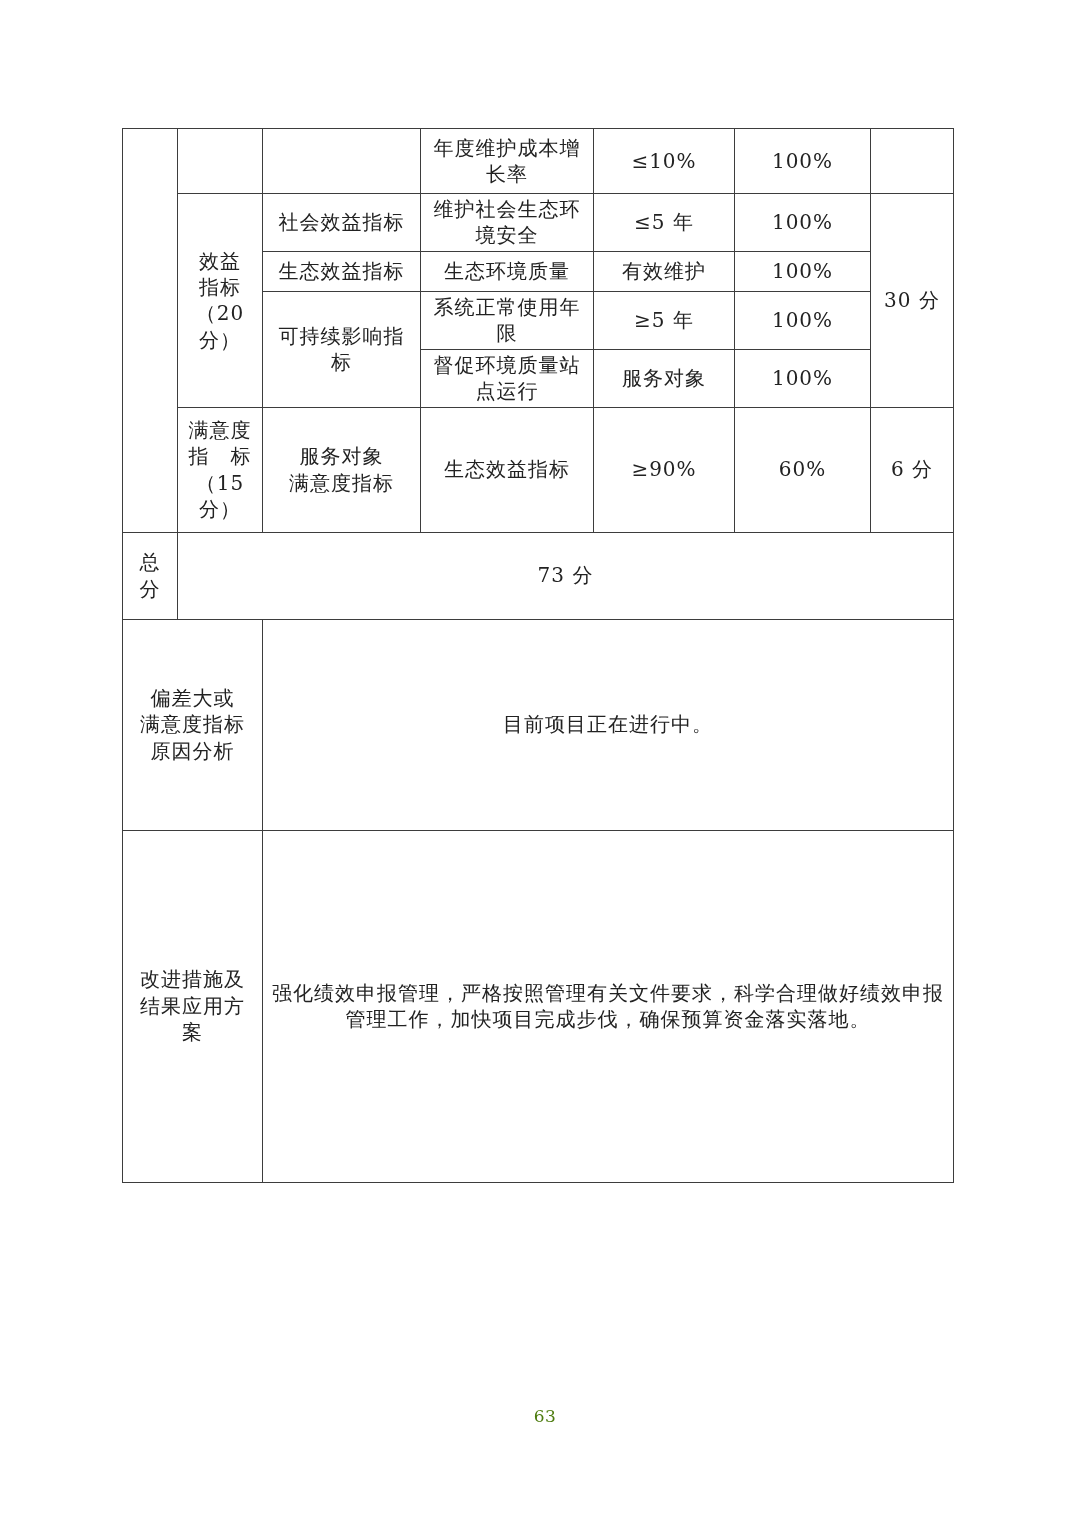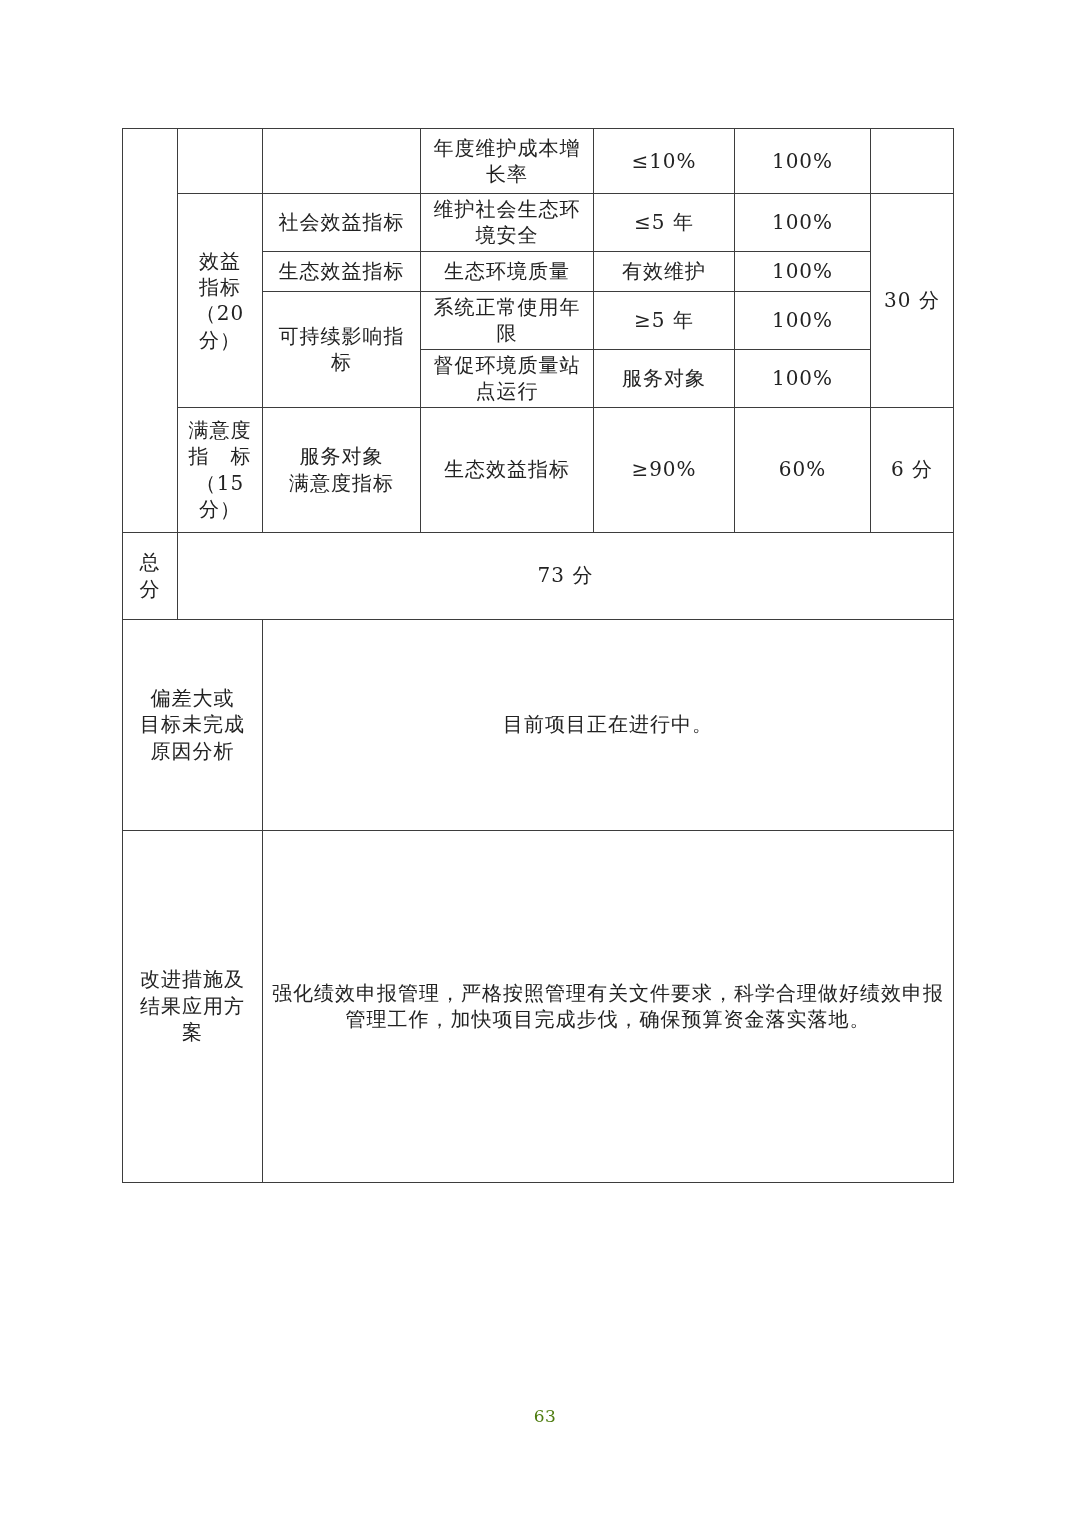--- a/index.html
+++ b/index.html
@@ -118,21 +118,21 @@
         <td>60%</td>
         <td>6 分</td>
       </tr>
       <tr style="height:87px">
         <td>总
 分</td>
         <td colspan="6">73 分</td>
       </tr>
       <tr style="height:211px">
         <td colspan="2">偏差大或
-目标未完成
+满意度指标
 原因分析</td>
         <td colspan="5">目前项目正在进行中。</td>
       </tr>
       <tr style="height:352px">
         <td colspan="2">改进措施及
 结果应用方
 案</td>
         <td colspan="5" class="content-left">强化绩效申报管理，严格按照管理有关文件要求，科学合理做好绩效申报管理工作，加快项目完成步伐，确保预算资金落实落地。</td>
       </tr>
     </tbody>

